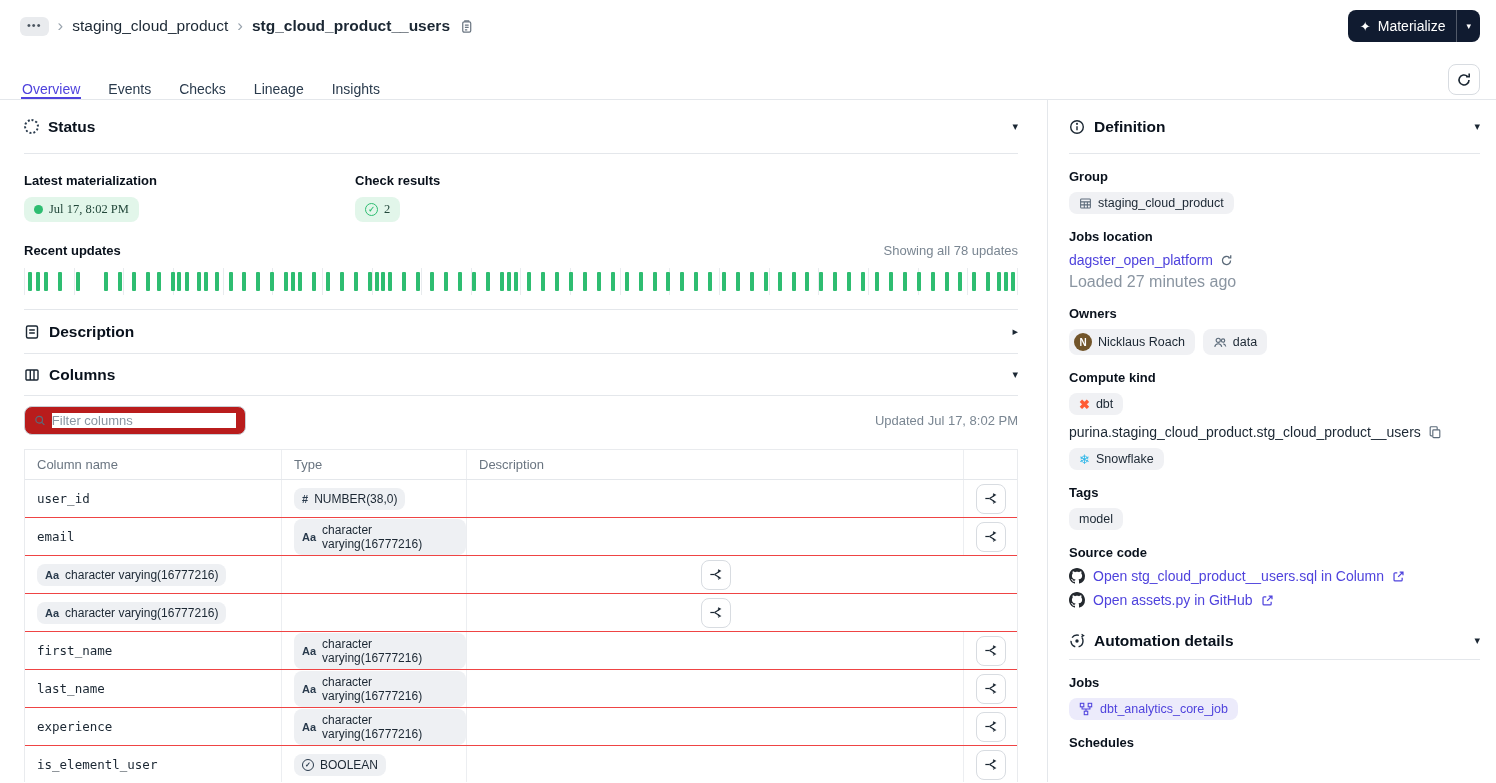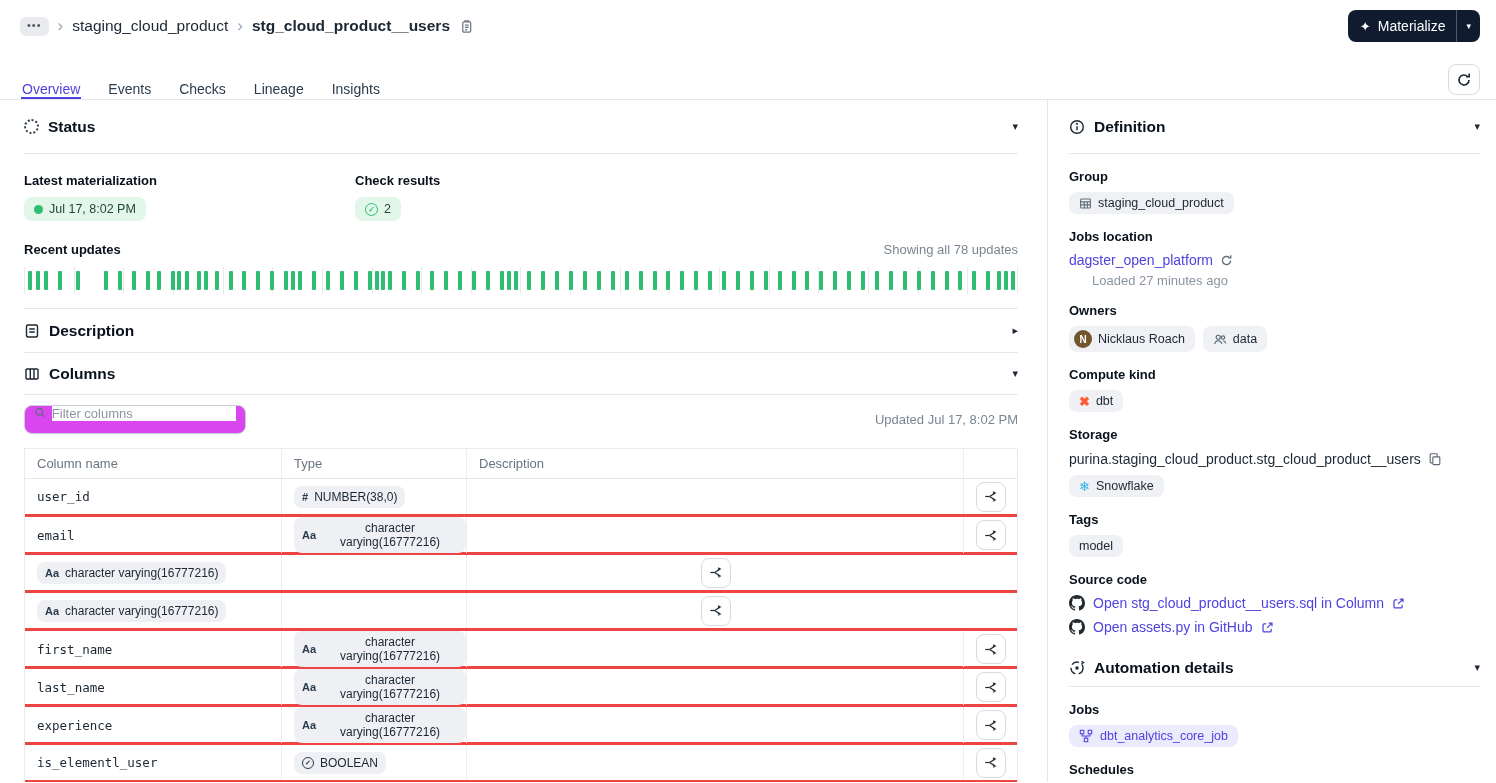--- a/index.html
+++ b/index.html
@@ -43,72 +43,72 @@
     border-bottom:1px solid #e4e7eb; }
   .section-header h2 { font-size:15.5px; font-weight:700; color:#09111c; }
   .hdr-caret { margin-left:auto; font-size:11px; color:#1b2733; cursor:pointer; }
 
   .status-icon { width:15px; height:15px; border:2px dotted #2a3b4d; border-radius:50%; }
 
   .status-cols { display:flex; padding-top:19px; }
   .status-col1 { width:331px; }
   .field-label { font-size:13px; font-weight:700; color:#09111c; }
   .pill-green { display:inline-flex; align-items:center; gap:6px; background:#e2f6ea;
-    border-radius:8px; padding:5px 10px; font-size:12.5px; color:#22473a; margin-top:9px; cursor:pointer; }
+    border-radius:8px; padding:5px 10px; font-size:12.5px; color:#22473a; margin-top:9px; cursor:pointer;font-family:Liberation Serif, serif; }
   .green-dot { width:9px; height:9px; border-radius:50%; background:#2ebd71; }
   .check-circ { width:13px; height:13px; border:1.4px solid #2ebd71; border-radius:50%;
     color:#2ebd71; font-size:8px; display:flex; align-items:center; justify-content:center; font-weight:700; }
 
   .recent-block { margin-top:21px; }
   .recent-head { display:flex; justify-content:space-between; align-items:baseline; }
   .showing { font-size:13px; color:#7a8692; }
   .timeline { margin-top:10px; height:27px; position:relative; border-left:1px solid #e8ebee;
     background:repeating-linear-gradient(90deg, transparent 0, transparent calc(5% - 1px), #e8ebee calc(5% - 1px), #e8ebee 5%); }
   .tick { position:absolute; top:4px; bottom:4px; width:4px; border-radius:1px; background:#2ebd71; }
   .timeline-dates { display:flex; justify-content:space-between; margin-top:8px;
     font-size:13px; color:#5c6b7a; }
 
   .section-desc .section-header { border-top:1px solid #e4e7eb; border-bottom:none; height:44px; margin-top:14px; }
   .section-cols .section-header { border-top:1px solid #e4e7eb; height:43px; }
 
   .filter-row { display:flex; justify-content:space-between; align-items:center; margin-top:10px; }
   .search-box { width:222px; height:29px; border:1px solid #c9cfd6; border-radius:8px;
-    display:flex; align-items:flex-start; gap:6px; padding:0 9px; background:#d946ef; }
+    display:flex; align-items:center; gap:6px; padding:0 9px; background:#b91c1c; }
   .search-box input { border:none; outline:none; font-size:13px; width:100%; color:#1b2733;
     font-family:"Liberation Sans",sans-serif; }
   .search-box input::placeholder { color:#8a95a1; }
   .updated-text { font-size:13px; color:#7a8692; }
 
   .cols-table { margin-top:14px; border:1px solid #e9ebee; border-bottom:none; }
   .thead, .trow { display:grid; grid-template-columns:257px 185px 497px 1fr; }
   .thead { height:30px; align-items:center; border-bottom:1px solid #e4e7eb; }
   .th { font-size:13px; color:#6a7581; padding-left:12px; }
   .th, .td { border-right:1px solid #eceef1; height:100%; display:flex; align-items:center; }
   .th:last-child, .td:last-child { border-right:none; }
-  .trow { height:38px; border-bottom:3px solid #ef4444;text-align:center; }
+  .trow { height:38px; border-bottom:1px solid #ef4444; }
   .td { padding-left:12px; }
   .td.name { font-family:"DejaVu Sans Mono", monospace; font-size:12.5px; }
   .type-pill { display:inline-flex; align-items:center; gap:6px; background:#eef0f3;
     border-radius:8px; padding:4px 8px; font-size:12px; color:#1b2733; }
   .type-ico { font-weight:700; font-size:11px; color:#2a3b4d; }
   .type-ico.circle { width:12px; height:12px; border:1.3px solid #2a3b4d; border-radius:50%;
     display:flex; align-items:center; justify-content:center; font-size:7px; font-weight:700; }
   .td.action { justify-content:center; padding-left:0; }
   .lineage-btn { width:30px; height:30px; border:1px solid #d8dce1; border-radius:8px;
     background:#fff; display:flex; align-items:center; justify-content:center; cursor:pointer; }
 
   
   .sb-label { font-size:13px; font-weight:700; color:#09111c; margin-top:15px; }
   .pill-gray { display:inline-flex; align-items:center; gap:6px; background:#f0f1f4;
     border-radius:8px; padding:4px 10px; font-size:12.5px; color:#1b2733; margin-top:8px; cursor:pointer; }
   .pill-purple { display:inline-flex; align-items:center; gap:7px; background:#ecebfb;
     border-radius:8px; padding:4px 10px; font-size:12.5px; color:#4f43dd; margin-top:8px; cursor:pointer; }
   .link { color:#4f43dd; font-size:14px; text-decoration:none; cursor:pointer; }
   .loc-row { display:flex; align-items:center; gap:7px; margin-top:8px; }
-  .loaded-text { font-size:13px; color:#8a95a1; margin-top:5px;margin-left:23px; }
+  .loaded-text { font-size:16px; color:#8a95a1; margin-top:5px; }
   .owner-row { display:flex; gap:8px; }
   .avatar { width:18px; height:18px; border-radius:50%; background:#72552a; color:#fff;
     font-size:10px; font-weight:700; display:flex; align-items:center; justify-content:center; }
   .dbt-x { color:#ff5c35; font-weight:700; font-size:13px; line-height:1; }
   .sf-flake { color:#29b5e8; font-size:13px; line-height:1; }
   .storage-row { display:flex; align-items:center; gap:7px; margin-top:9px; font-size:14px; }
   .src-row { display:flex; align-items:center; gap:8px; margin-top:8px; }
   .auto-header { margin-top:14px; height:38px; }
 
   svg { display:block; }
@@ -520,21 +520,20 @@
         <span>data</span>
       </span>
     </div>
 
     <div class="sb-label">Compute kind</div>
     <span class="pill-gray">
       <span class="dbt-x">✖</span>
       <span>dbt</span>
     </span>
 
-    <div class="sb-label">Storage</div>
     <div class="storage-row">
       <span>purina.staging_cloud_product.stg_cloud_product__users</span>
       <svg width="14" height="14" viewBox="0 0 16 16" fill="none" stroke="#5c6b7a" stroke-width="1.3">
           <rect x="5.5" y="5.5" width="8" height="9" rx="1"></rect>
           <path d="M10.5 5.5V3a1 1 0 0 0-1-1H3.5a1 1 0 0 0-1 1v8.5a1 1 0 0 0 1 1H5"></path>
         </svg>
     </div>
     <span class="pill-gray">
       <span class="sf-flake">❄</span>
       <span>Snowflake</span>

